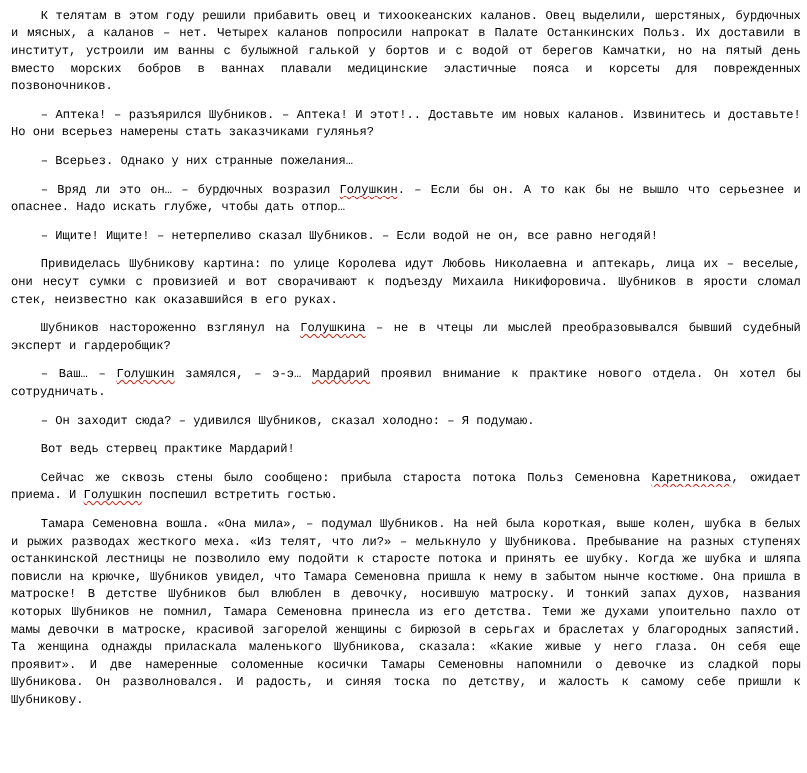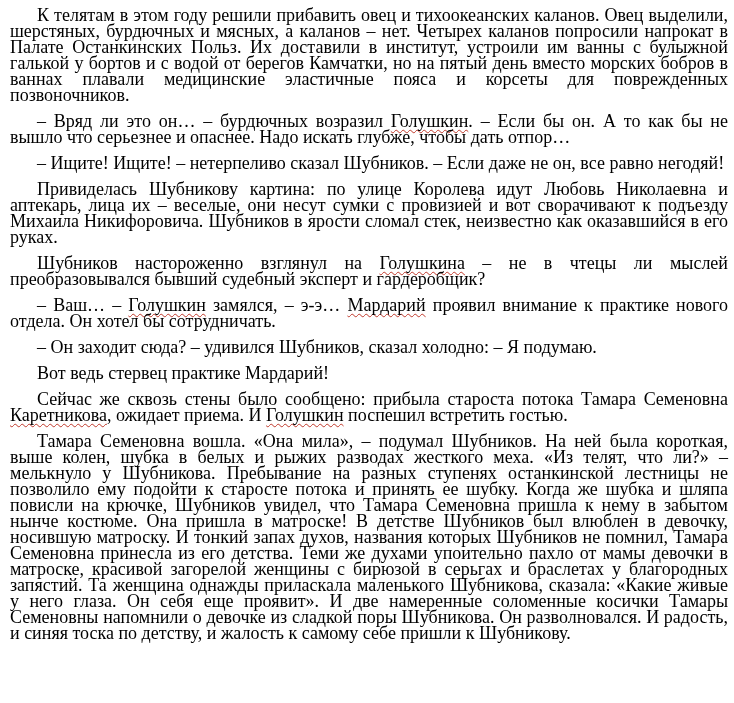--- a/index.html
+++ b/index.html
@@ -12,22 +12,22 @@
     width: 734px;
     height: 703px;
     background: var(--page-bg, #ffffff);
     padding: 7px 6px 0 10px;
     overflow: hidden;
   }
   .text-content p {
     margin: 0 0 10px 0;
     text-indent: 27px;
     text-align: justify;
-    font-family: Liberation Serif, serif;
-    font-size: 18px;
+    font-family: Liberation Mono, monospace;
+    font-size: 11px;
     line-height: 16px;
     color: var(--text-color, #000000);
   }
   .text-content p:last-child {
     margin-bottom: 12px;
   }
   .misspell {
     text-decoration-line: underline;
     text-decoration-style: wavy;
     text-decoration-color: var(--misspell-color, #c0392b);
@@ -35,23 +35,25 @@
     text-underline-offset: 2px;
     text-decoration-skip-ink: none;
   }
 </style>
 </head>
 <body>
 
 <div class="page">
   <div class="text-content">
       <p><span>К телятам в этом году решили прибавить овец и тихоокеанских каланов. Овец выделили, шерстяных, бурдючных и мясных, а каланов – нет. Четырех каланов попросили напрокат в Палате Останкинских Польз. Их доставили в институт, устроили им ванны с булыжной галькой у бортов и с водой от берегов Камчатки, но на пятый день вместо морских бобров в ваннах плавали медицинские эластичные пояса и корсеты для поврежденных позвоночников.</span></p>
+      <p><span>– Аптека! – разъярился Шубников. – Аптека! И этот!.. Доставьте им новых каланов. Извинитесь и доставьте! Но они всерьез намерены стать заказчиками гулянья?</span></p>
+      <p><span>– Всерьез. Однако у них странные пожелания…</span></p>
       <p><span>– Вряд ли это он… – бурдючных возразил </span><span class="misspell">Голушкин</span><span>. – Если бы он. А то как бы не вышло что серьезнее и опаснее. Надо искать глубже, чтобы дать отпор…</span></p>
-      <p><span>– Ищите! Ищите! – нетерпеливо сказал Шубников. – Если даже не он, все равно негодяй!</span></p>
+      <p><span>– Ищите! Ищите! – нетерпеливо сказал Шубников. – Если водой не он, все равно негодяй!</span></p>
       <p><span>Привиделась Шубникову картина: по улице Королева идут Любовь Николаевна и аптекарь, лица их – веселые, они несут сумки с провизией и вот сворачивают к подъезду Михаила Никифоровича. Шубников в ярости сломал стек, неизвестно как оказавшийся в его руках.</span></p>
       <p><span>Шубников настороженно взглянул на </span><span class="misspell">Голушкина</span><span> – не в чтецы ли мыслей преобразовывался бывший судебный эксперт и гардеробщик?</span></p>
       <p><span>– Ваш… – </span><span class="misspell">Голушкин</span><span> замялся, – э-э… </span><span class="misspell">Мардарий</span><span> проявил внимание к практике нового отдела. Он хотел бы сотрудничать.</span></p>
       <p><span>– Он заходит сюда? – удивился Шубников, сказал холодно: – Я подумаю.</span></p>
       <p><span>Вот ведь стервец практике Мардарий!</span></p>
-      <p><span>Сейчас же сквозь стены было сообщено: прибыла староста потока Тамара Семеновна </span><span class="misspell">Каретникова</span><span>, ожидает приема. И </span><span class="misspell">Голушкин</span><span> поспешил встретить гостью.</span></p>
+      <p><span>Сейчас же сквозь стены было сообщено: прибыла староста потока Польз Семеновна </span><span class="misspell">Каретникова</span><span>, ожидает приема. И </span><span class="misspell">Голушкин</span><span> поспешил встретить гостью.</span></p>
       <p><span>Тамара Семеновна вошла. «Она мила», – подумал Шубников. На ней была короткая, выше колен, шубка в белых и рыжих разводах жесткого меха. «Из телят, что ли?» – мелькнуло у Шубникова. Пребывание на разных ступенях останкинской лестницы не позволило ему подойти к старосте потока и принять ее шубку. Когда же шубка и шляпа повисли на крючке, Шубников увидел, что Тамара Семеновна пришла к нему в забытом нынче костюме. Она пришла в матроске! В детстве Шубников был влюблен в девочку, носившую матроску. И тонкий запах духов, названия которых Шубников не помнил, Тамара Семеновна принесла из его детства. Теми же духами упоительно пахло от мамы девочки в матроске, красивой загорелой женщины с бирюзой в серьгах и браслетах у благородных запястий. Та женщина однажды приласкала маленького Шубникова, сказала: «Какие живые у него глаза. Он себя еще проявит». И две намеренные соломенные косички Тамары Семеновны напомнили о девочке из сладкой поры Шубникова. Он разволновался. И радость, и синяя тоска по детству, и жалость к самому себе пришли к Шубникову.</span></p>
     </div>
 </div>
 
 </body></html>

